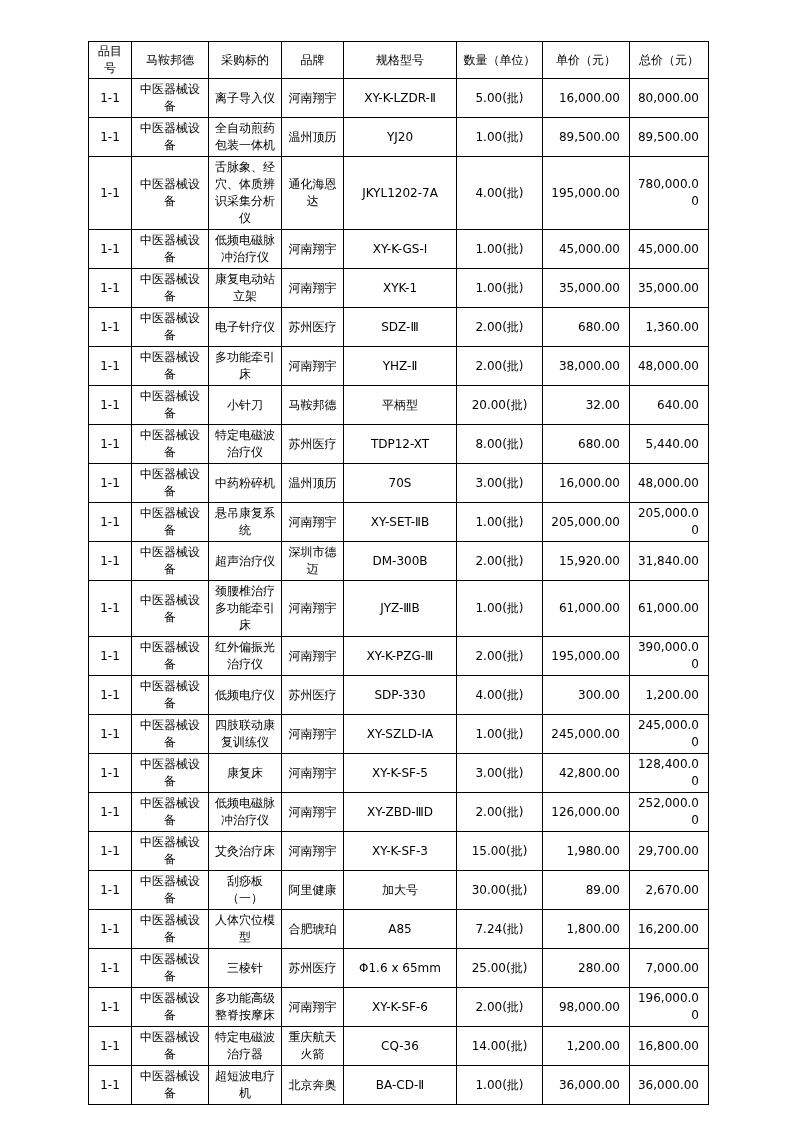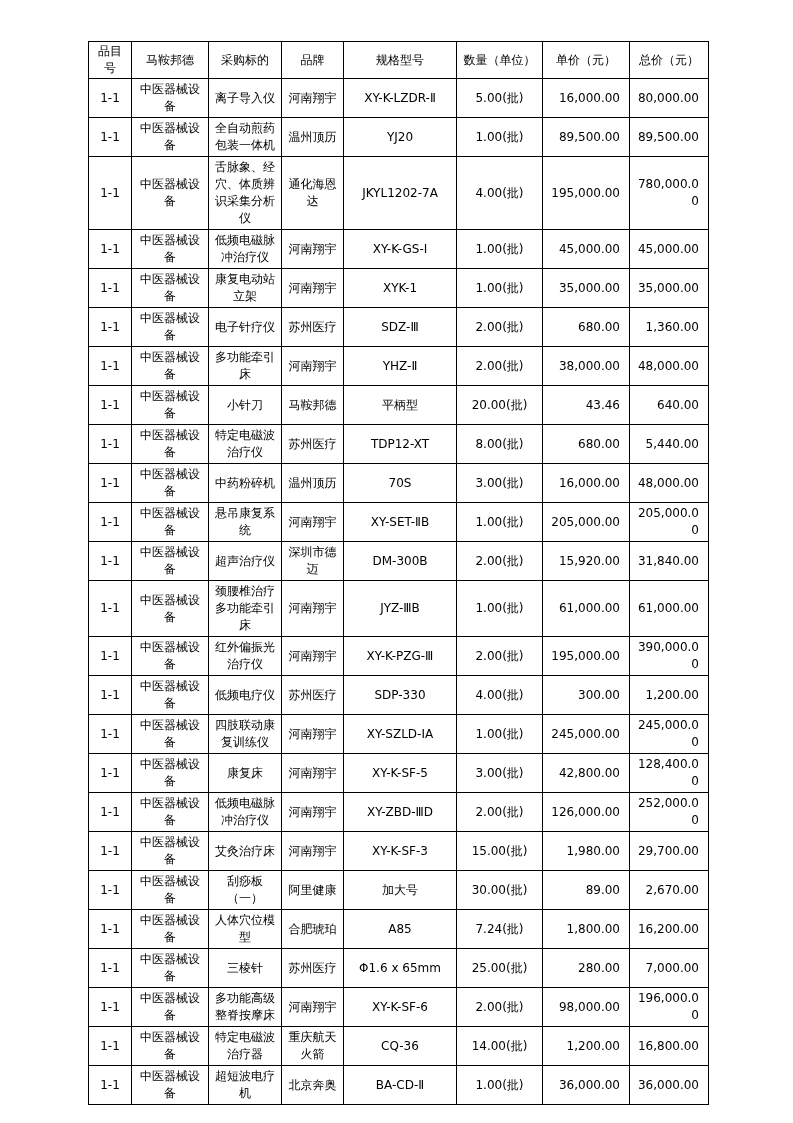--- a/index.html
+++ b/index.html
@@ -139,21 +139,21 @@
           <td class="col-unit_price">38,000.00</td>
           <td class="col-total_price">48,000.00</td>
         </tr>
         <tr>
           <td class="col-item_number">1-1</td>
           <td class="col-item_name">中医器械设备</td>
           <td class="col-procurement_target">小针刀</td>
           <td class="col-brand">马鞍邦德</td>
           <td class="col-spec_model">平柄型</td>
           <td class="col-quantity">20.00(批)</td>
-          <td class="col-unit_price">43.46</td>
+          <td class="col-unit_price">32.00</td>
           <td class="col-total_price">640.00</td>
         </tr>
         <tr>
           <td class="col-item_number">1-1</td>
           <td class="col-item_name">中医器械设备</td>
           <td class="col-procurement_target">特定电磁波治疗仪</td>
           <td class="col-brand">苏州医疗</td>
           <td class="col-spec_model">TDP12-XT</td>
           <td class="col-quantity">8.00(批)</td>
           <td class="col-unit_price">680.00</td>

